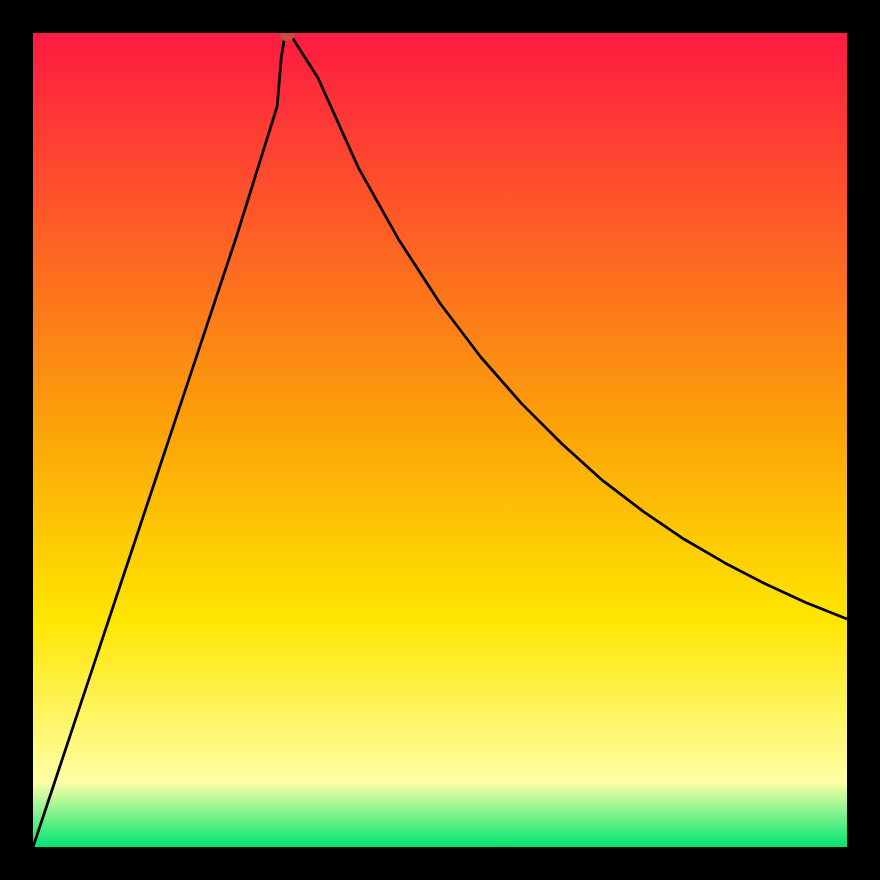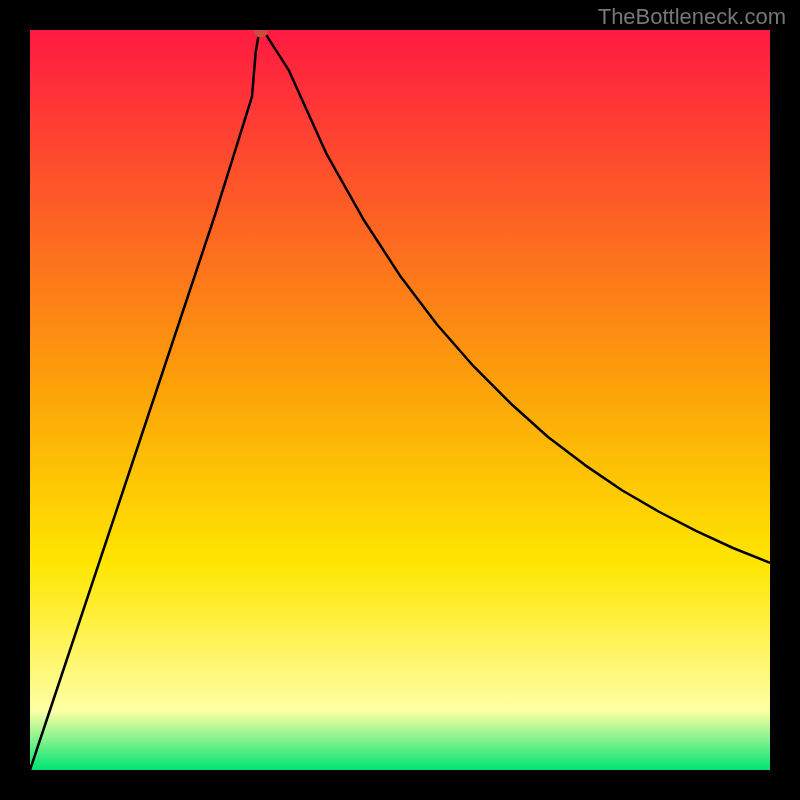--- a/index.html
+++ b/index.html
@@ -32,21 +32,20 @@
     top: 30px;
     width: 740px;
     height: 740px;
   }
   svg { display: block; }
 </style>
 </head>
 <body>
 
 <div class="frame">
-  <div class="watermark">TheBottleneck.com</div>
   <div class="plot-area">
     <svg id="chart-svg" width="740" height="740" viewBox="0 0 740 740">
         <defs>
           <linearGradient id="bg-grad" x1="0" y1="0" x2="0" y2="1">
             <stop offset="0%" stop-color="#ff1a42"></stop>
             <stop offset="48%" stop-color="#fca109"></stop>
             <stop offset="72%" stop-color="#ffe600"></stop>
             <stop offset="92%" stop-color="#feffa5"></stop>
             <stop offset="100%" stop-color="#00e472"></stop>
           </linearGradient>

